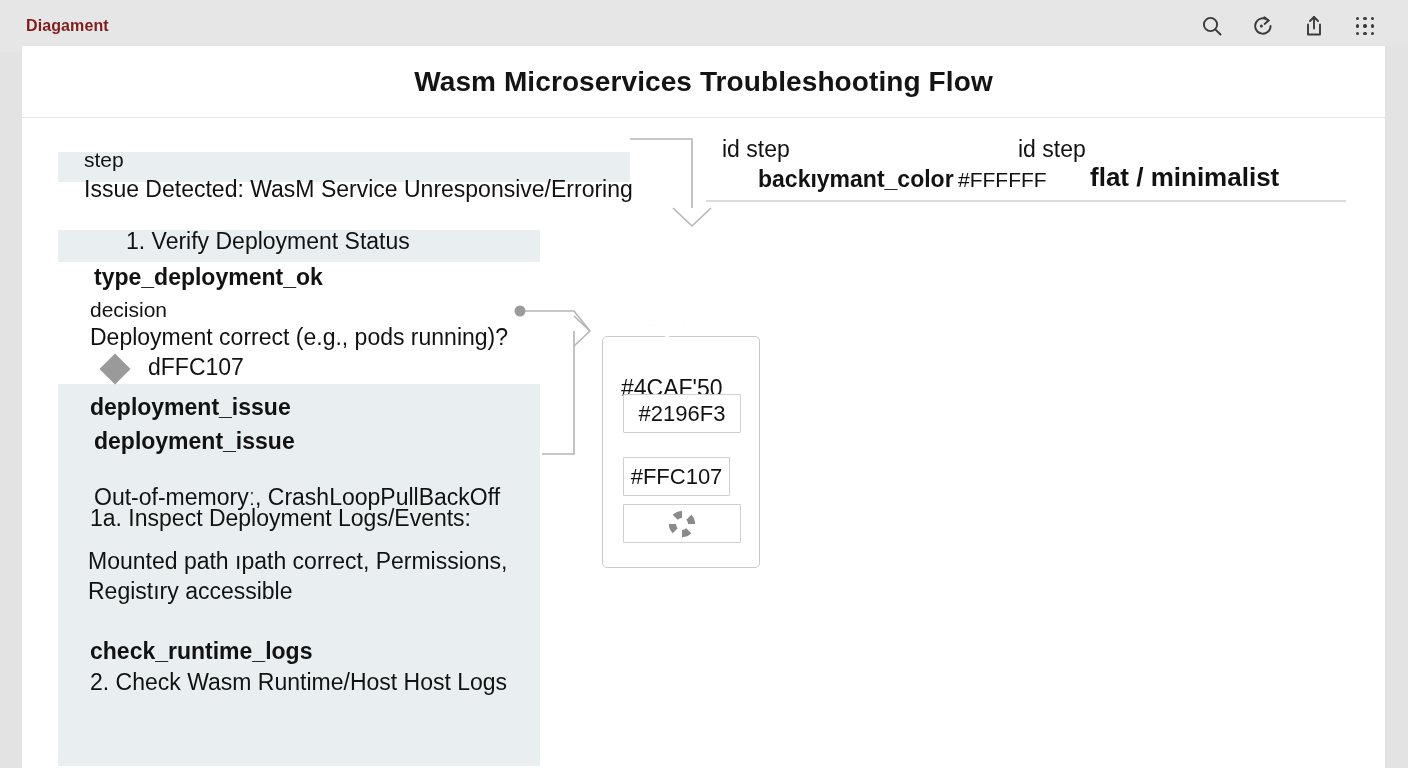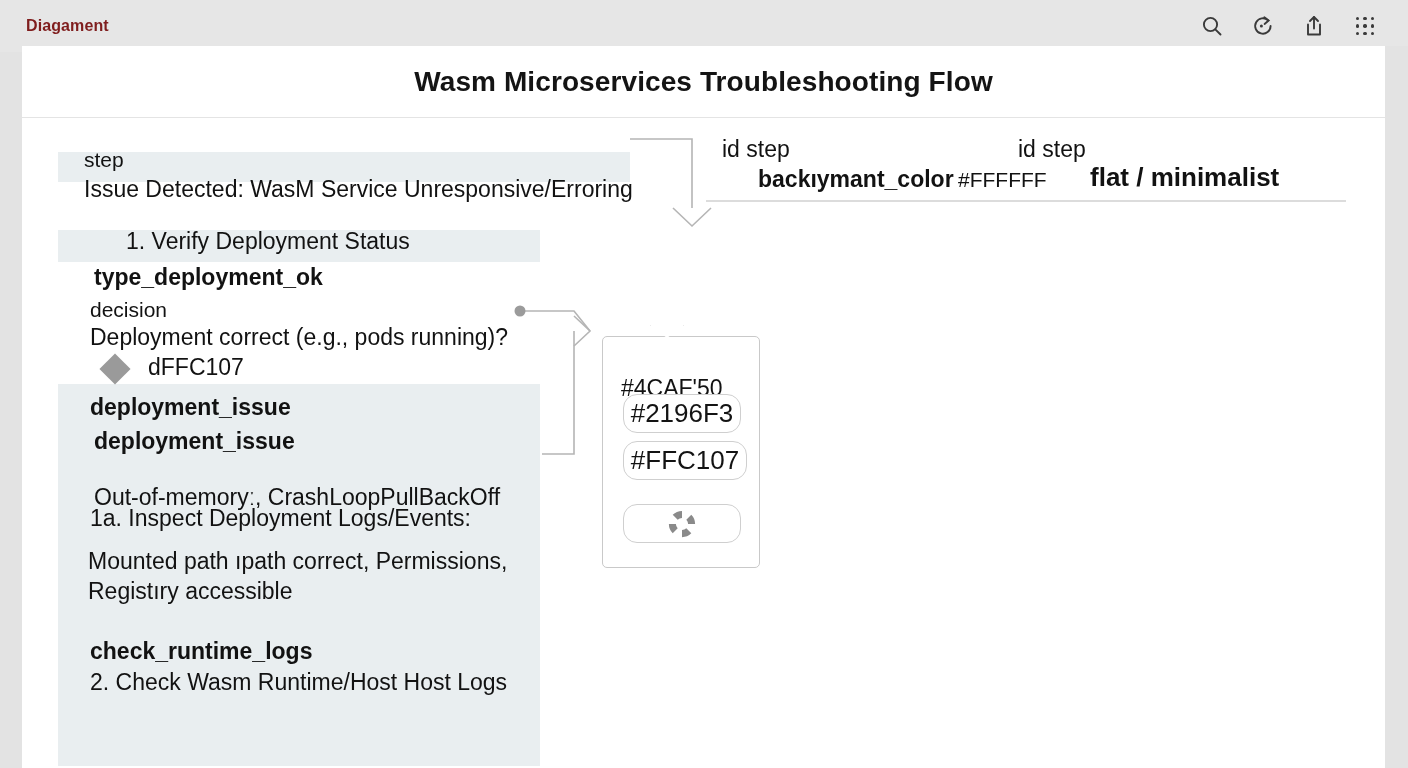--- a/index.html
+++ b/index.html
@@ -142,26 +142,26 @@
   .panel-notch:after {
     content: "";
     position: absolute;
     left: -1px; top: 0;
     width: 36px; height: 13px;
     background: transparent;
   }
   .chip {
     position: absolute;
     border: 1.4px solid #cfcfcf;
-    border-radius: 14px;
+    border-radius: 1px;
     background: #fff;
     display: flex;
     align-items: center;
     justify-content: center;
-    font-size: 26px;
+    font-size: 22px;
     color: #131313;
   }
 
   
   .diamond {
     position: absolute;
     width: 22px; height: 22px;
     background: #9a9a9a;
     transform: rotate(45deg);
   }
@@ -301,21 +301,21 @@
 
       <div class="t lbl-lg" style="left:68px; top:551px;">2. Check Wasm Runtime/Host Host Logs</div>
 
       <div class="panel">
         <div class="panel-notch"></div>
 
         <div class="t lbl-lg" style="left:18px; top:18px;margin-top:20px;">#4CAF'50</div>
 
         <div class="chip" style="left:20px; top:57px; width:118px; height:39px;">#2196F3</div>
 
-        <div class="chip" style="left:20px; top:104px; width:124px; height:39px;">#FFC107</div>
+        <div class="chip" style="left:20px; top:120px; width:107px; height:39px;">#FFC107</div>
 
         <div class="chip" style="left:20px; top:167px; width:118px; height:39px;">
           <svg width="30" height="30" viewBox="0 0 32 32">
             <g fill="#8a8a8a">
               <path d="M16 2a14 14 0 0 0-9.9 4.1l5.3 5.3A6.5 6.5 0 0 1 16 9.5z"></path>
               <path d="M30 16a14 14 0 0 0-4.1-9.9l-5.3 5.3A6.5 6.5 0 0 1 22.5 16z"></path>
               <path d="M16 30a14 14 0 0 0 9.9-4.1l-5.3-5.3A6.5 6.5 0 0 1 16 22.5z"></path>
               <path d="M2 16a14 14 0 0 0 4.1 9.9l5.3-5.3A6.5 6.5 0 0 1 9.5 16z"></path>
             </g>
           </svg>

